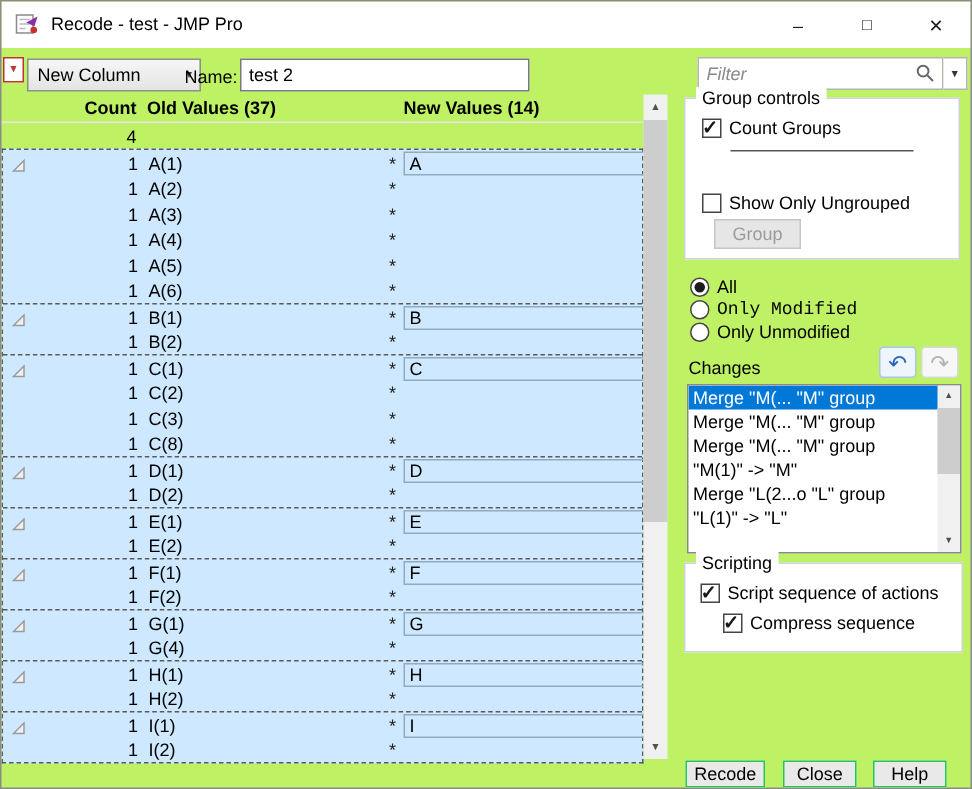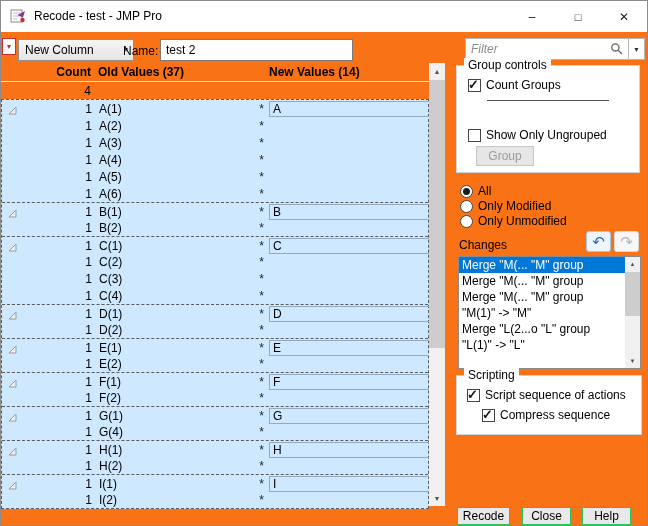--- a/index.html
+++ b/index.html
@@ -1,17 +1,17 @@
 <!DOCTYPE html>
 <html><head>
 <meta charset="utf-8">
 <style>
   html,body{margin:0;padding:0;background:#d8d8d8;}
   body{width:648px;height:526px;position:relative;font-family:"Liberation Sans",sans-serif;font-size:12px;color:#000;overflow:hidden;}
-  .window{position:absolute;inset:0;background:#f97316;border:1px solid #8b8b8b;box-sizing:border-box;overflow:hidden;}
+  .window{position:absolute;inset:0;background:#bef264;border:1px solid #8b8b8b;box-sizing:border-box;overflow:hidden;}
 
   
   .titlebar{position:absolute;top:0;left:0;right:0;height:31px;background:#fff;}
   .app-icon{position:absolute;left:9px;top:7px;width:16px;height:16px;}
   .title-text{position:absolute;left:33px;top:8px;}
   .win-controls{position:absolute;right:0;top:0;height:31px;display:flex;}
   .win-btn{width:46px;height:31px;display:flex;align-items:center;justify-content:center;font-size:12px;color:#222;}
   .win-btn.max{font-size:11px;}
 
   
@@ -203,21 +203,21 @@
           <span class="c-old">C(2)</span>
           <span class="c-star">*</span>
         </div>
         <div class="trow">
           <span class="c-count">1</span>
           <span class="c-old">C(3)</span>
           <span class="c-star">*</span>
         </div>
         <div class="trow">
           <span class="c-count">1</span>
-          <span class="c-old">C(4)</span>
+          <span class="c-old">C(8)</span>
           <span class="c-star">*</span>
         </div>
         <div class="trow ghead">
           <span class="tri"><svg width="9" height="9" viewBox="0 0 9 9">
               <path d="M1 8 L8 8 L8 1 Z" fill="#efefef" stroke="#9a9a9a" stroke-width="1"></path>
             </svg></span>
           <span class="c-count">1</span>
           <span class="c-old">D(1)</span>
           <span class="c-star">*</span>
           <span class="c-new">D</span>
@@ -317,21 +317,21 @@
       <span class="cb"></span>
       <span>Show Only Ungrouped</span>
     </div>
     <div class="gbtn">Group</div>
   </div>
 
   <div class="radio-row" style="left:459px;top:183px;">
     <span class="radio checked"></span>
     <span>All</span>
   </div>
-  <div class="radio-row" style="left:459px;top:198px;">
+  <div class="radio-row" style="left:459px;top:198px;font-family:Liberation Mono, monospace;">
     <span class="radio"></span>
     <span>Only Modified</span>
   </div>
   <div class="radio-row" style="left:459px;top:213px;">
     <span class="radio"></span>
     <span>Only Unmodified</span>
   </div>
 
   <span class="changes-label">Changes</span>
   <div class="undo-btn">

